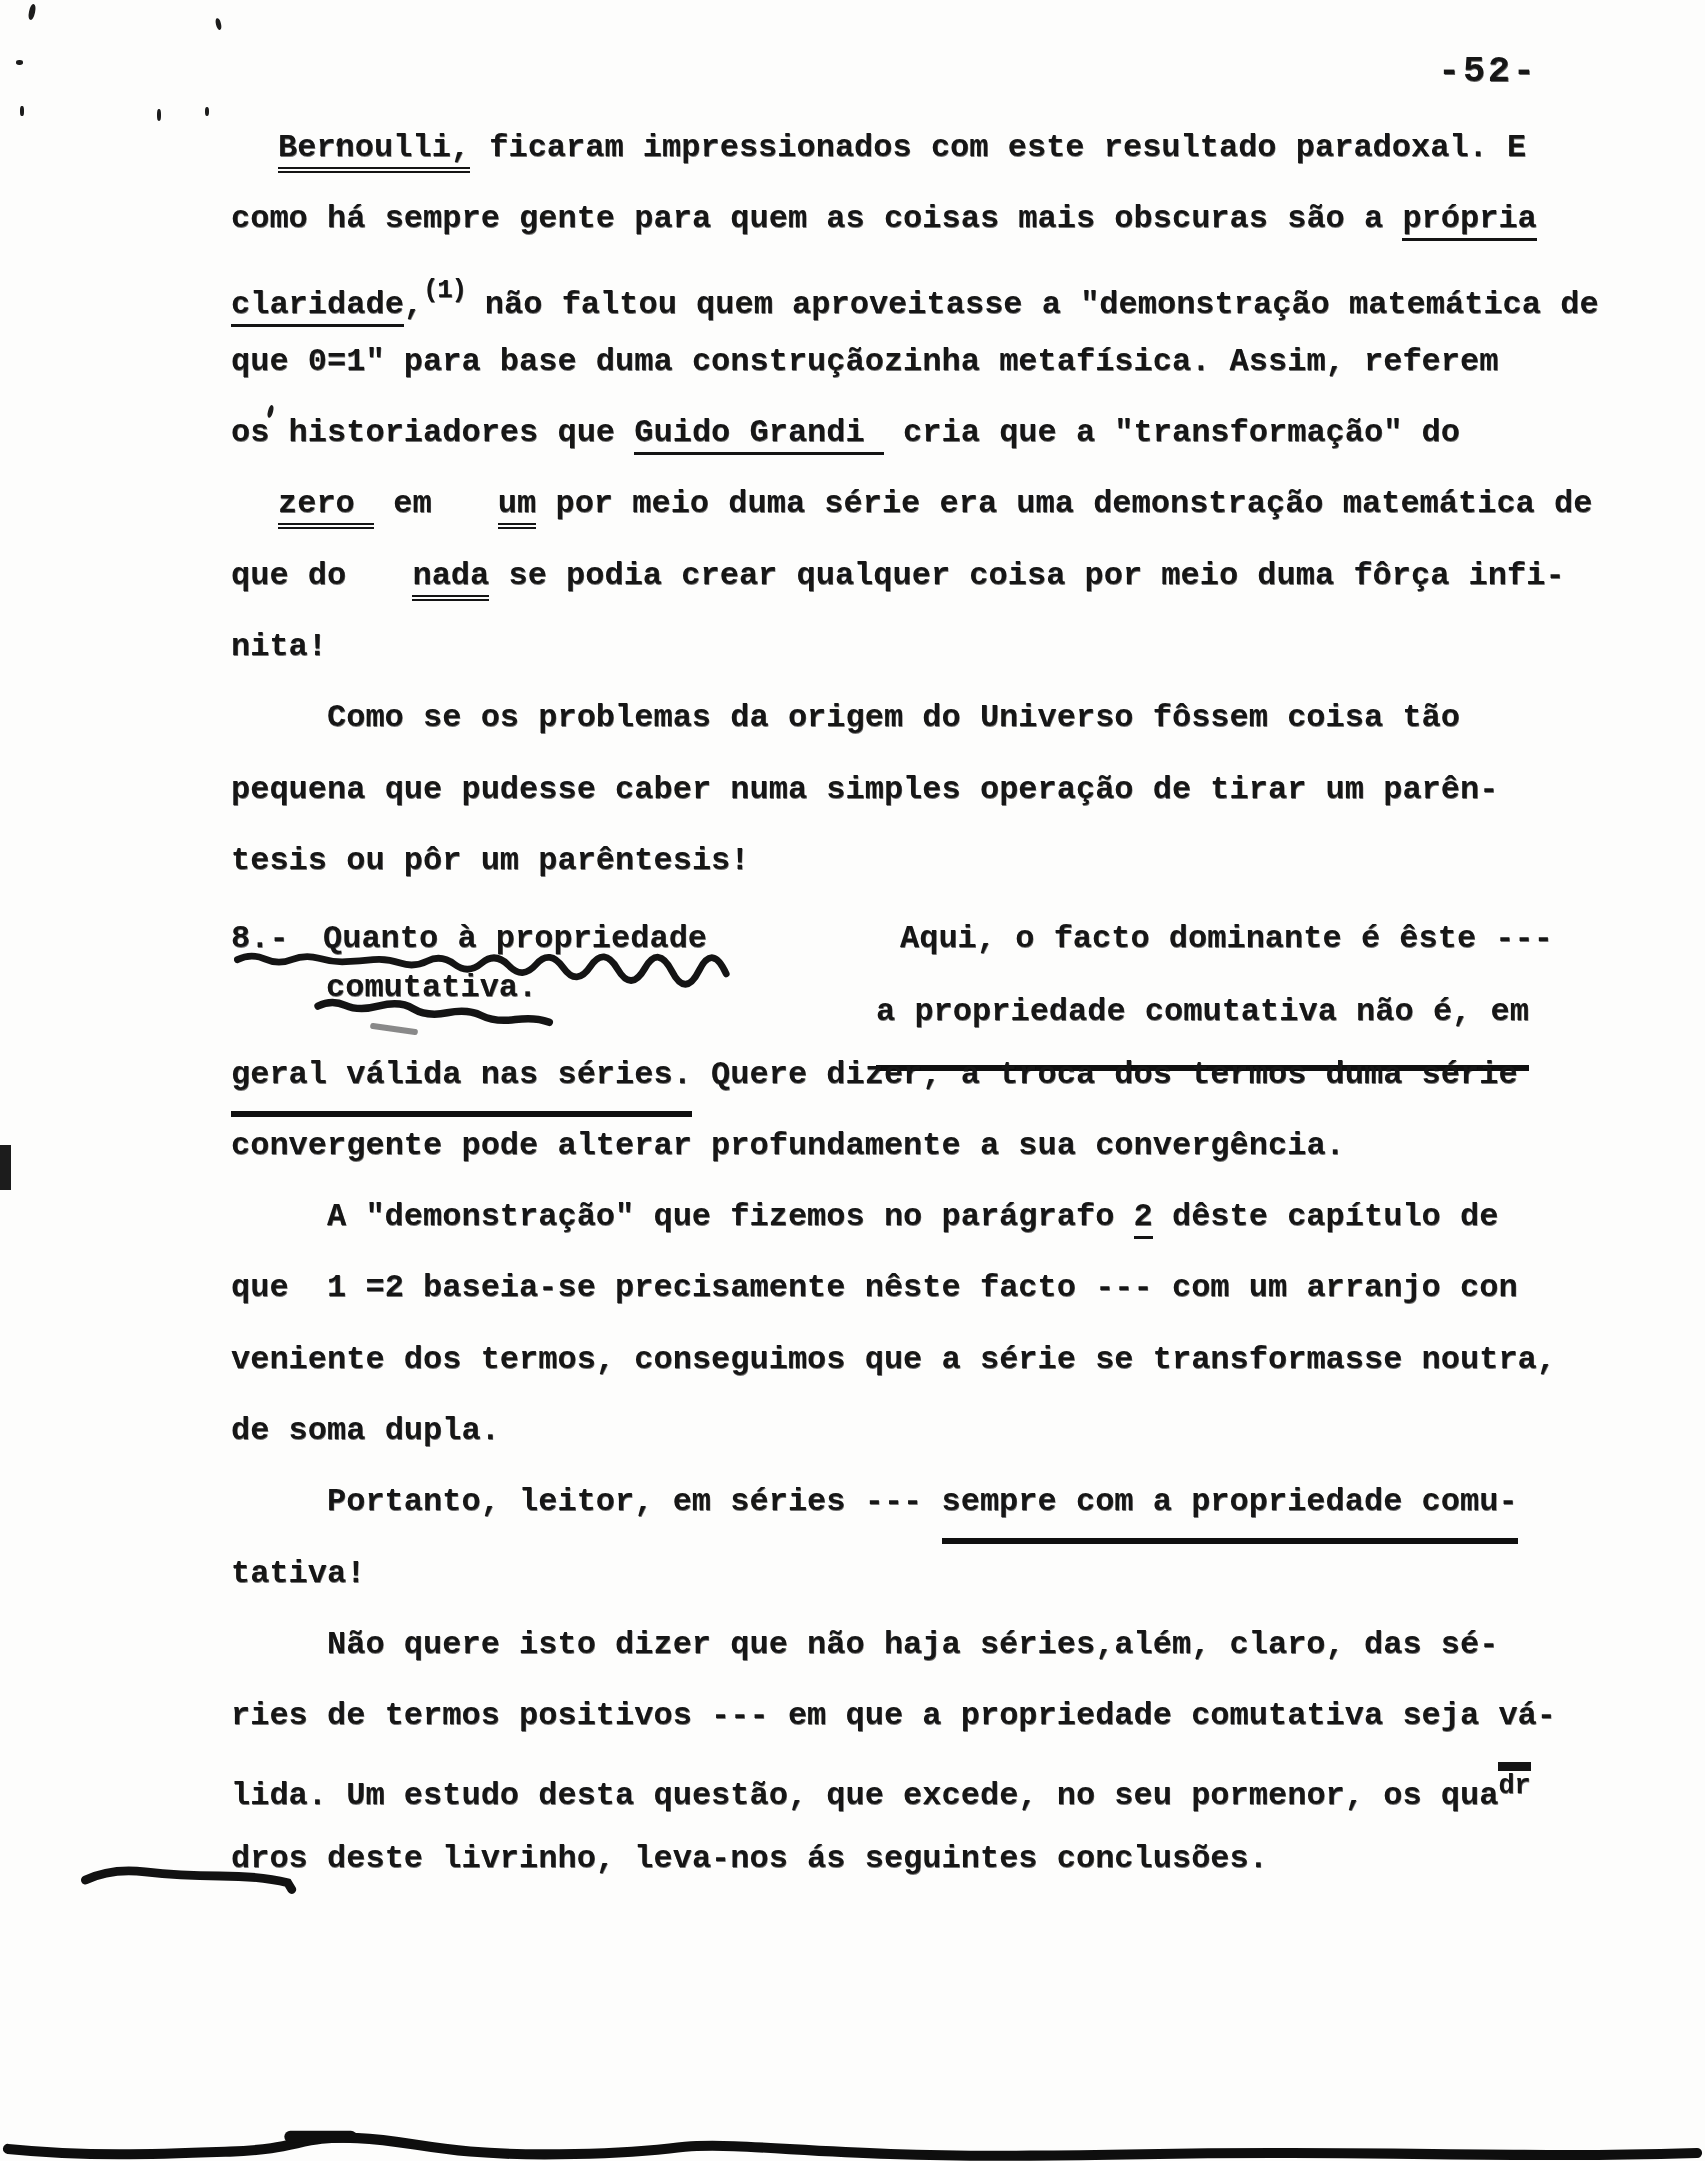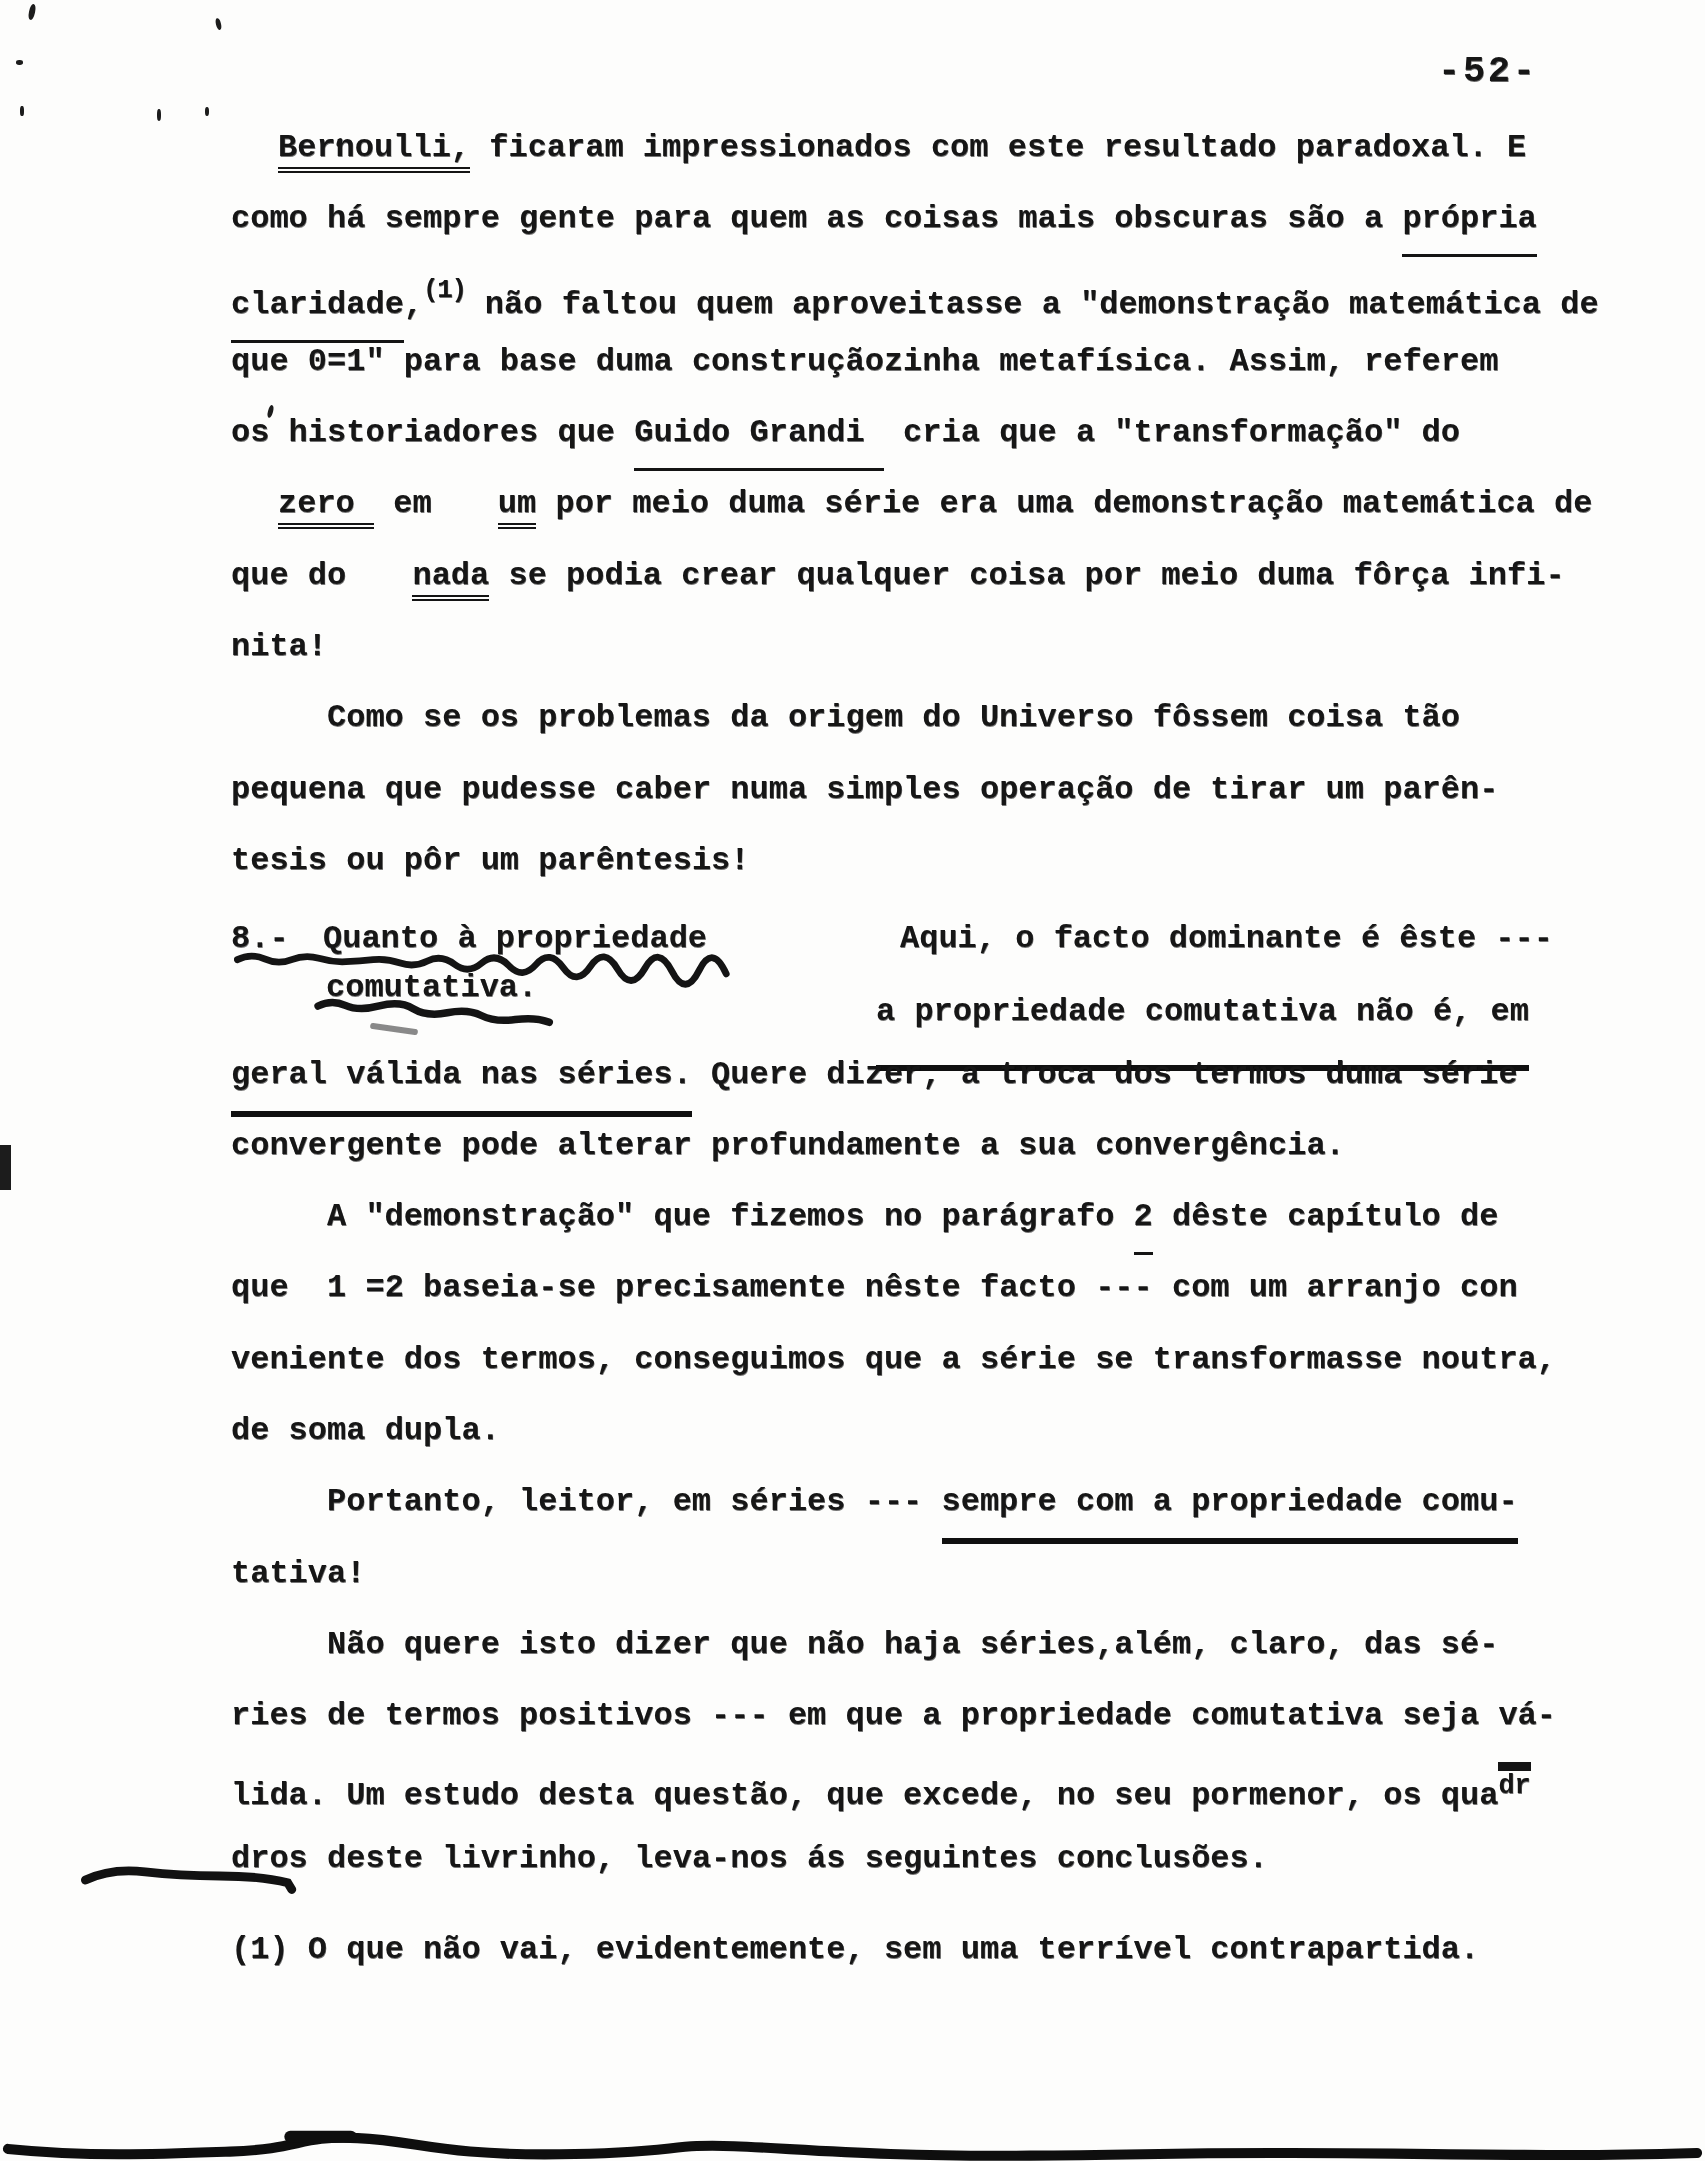--- a/index.html
+++ b/index.html
@@ -20,21 +20,21 @@
   }
   .textcol { position:absolute; left:231px; top:0; width:1474px; height:2161px; }
   .line, .hpos {
     position:absolute; left:0;
     white-space:pre;
     font-size:32px; line-height:71px;
     text-shadow:0.5px 0.6px 0.3px rgba(5,5,5,.55);
     letter-spacing:0px;
   }
   .ind { padding-left:96px; }
-  .u       { border-bottom:3.4px solid #141414; padding-bottom:17px;margin-top:25px; }
+  .u       { border-bottom:3.4px solid #141414; padding-bottom:1px;margin-top:25px; }
   .u2      { border-bottom:6.8px double #141414; padding-bottom:0.7px;margin-left:47px; }
   .uheavy  { border-bottom:6.1px solid #101010; padding-bottom:18px; }
   .sup     { font-size:26px; vertical-align:16.3px; letter-spacing:-1.4px; }
   .corr    { font-size:27px; vertical-align:11px; border-top:9.5px solid #141414; margin-left:0; }
   .speck   { position:absolute; background:#1c1c1c; border-radius:45%; }
   .smudge  { position:absolute; background:#2a2a2a; opacity:.55; border-radius:2.7px; }
   svg.mark { position:absolute; }
 </style>
 </head>
 <body>
@@ -101,21 +101,20 @@
     <div class="line" style="top:1538px"><span>tativa!</span></div>
 
     <div class="line ind" style="top:1609px"><span>Não quere isto dizer que não haja séries,além, claro, das sé-</span></div>
 
     <div class="line" style="top:1680px"><span>ries de termos positivos --- em que a propriedade comutativa seja vá-</span></div>
 
     <div class="line" style="top:1751px"><span>lida. Um estudo desta questão, que excede, no seu pormenor, os qua</span><span class="corr">dr</span></div>
 
     <div class="line" style="top:1823px"><span>dros deste livrinho, leva-nos ás seguintes conclusões.</span></div>
 
-    <div class="line" style="top:1914px"><span>(1) O que não vai, evidentemente, sem uma terrível contrapartida.</span></div>
   </div>
 
   <svg class="mark" style="left:234px; top:950px" width="516" height="41" viewBox="0 0 760 60">
     <path d="M5,14 Q25,4 45,13 T85,14 T125,12 T165,17 T205,14 T245,19 T285,16 T325,21 T365,19 T405,23 T445,21 T485,26 T525,24 T565,28 T605,27 T645,31 T685,30 T725,35" fill="none" stroke="#141414" stroke-width="10" stroke-linecap="round"></path>
   </svg>
 
   <svg class="mark" style="left:314px; top:995px" width="272" height="41" viewBox="0 0 400 60">
     <path d="M6,16 Q26,6 46,15 T96,16 T146,20 T196,26 T246,30 T296,36 T346,40" fill="none" stroke="#141414" stroke-width="11" stroke-linecap="round"></path>
   </svg>
 

